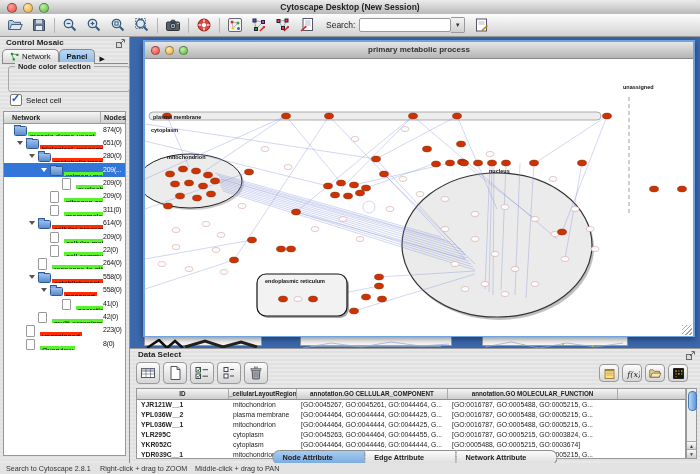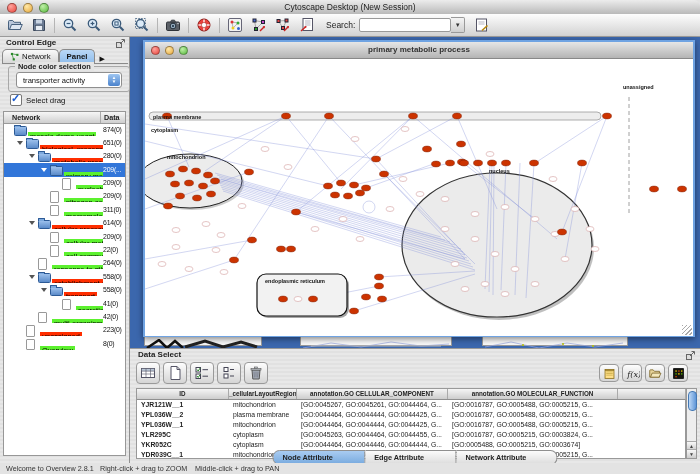--- a/index.html
+++ b/index.html
@@ -9,21 +9,21 @@
   
   #titlebar{position:absolute;left:0;top:0;width:700px;height:14px;
     background:linear-gradient(#ececec,#b9b9b9);border-bottom:1px solid #7d7d7d;
     border-radius:6px 6px 0 0;}
   .lights{position:absolute;left:7px;top:3px;display:flex;gap:6px;}
   .light{width:8px;height:8px;border-radius:50%;border:0.5px solid rgba(0,0,0,.35);}
   .l-red{background:radial-gradient(circle at 35% 30%,#ffa39d,#e8463c);}
   .l-yel{background:radial-gradient(circle at 35% 30%,#ffe9a8,#e8a83c);}
   .l-grn{background:radial-gradient(circle at 35% 30%,#c0f0a8,#57b93c);}
   #win-title{position:absolute;left:0;top:2px;width:100%;text-align:center;
-    font-size:8.5px;font-weight:normal;color:#222;}
+    font-size:8.5px;font-weight:bold;color:#222;}
   
   #toolbar{position:absolute;left:0;top:14px;width:700px;height:23px;
     background:linear-gradient(#fdfdfd,#d2d2d2);border-bottom:1px solid #9a9a9a;
     display:flex;align-items:center;padding-left:3px;box-sizing:border-box;}
   .tbtn{width:24px;height:20px;display:flex;align-items:center;justify-content:center;flex:0 0 auto;}
   .tsep{width:1px;height:15px;background:#b5b5b5;margin:0 3px;flex:0 0 auto;}
   #search-wrap{display:flex;align-items:center;margin-left:7px;}
   #search-label{font-size:8.5px;color:#222;margin-right:4px;}
   #search-input{width:84px;height:12px;border:1px solid #999;border-radius:2px;
     font-size:8px;padding:0 3px;background:#fff;}
@@ -464,21 +464,21 @@
         <text x="22" y="100" font-size="5.5" font-weight="bold" fill="#111" font-family="'Liberation Sans',sans-serif">mitochondrion</text>
         <text x="344" y="114" font-size="5.5" font-weight="bold" fill="#111" font-family="'Liberation Sans',sans-serif">nucleus</text>
         <text x="120" y="224" font-size="5.5" font-weight="bold" fill="#111" font-family="'Liberation Sans',sans-serif">endoplasmic reticulum</text>
         <text x="478" y="30" font-size="5.5" font-weight="bold" fill="#111" font-family="'Liberation Sans',sans-serif">unassigned</text>
       </svg>
     <div id="resize-grip"></div>
   </div>
 </div>
 
 <div id="control-panel">
-  <div class="panel-title">Control Edge</div>
+  <div class="panel-title">Control Mosaic</div>
   <svg class="float-ic" style="right:4px" viewBox="0 0 9 9">
       <rect x="0.5" y="3.5" width="5" height="5" fill="#ddd" stroke="#666"></rect>
       <path d="M4 5l4-4M8.5 3.5V0.5H5.5" stroke="#666" fill="none"></path>
     </svg>
   <div id="cp-tabs">
     <div class="cp-tab">
       <svg width="9" height="9" viewBox="0 0 10 10">
           <g stroke="#2a8a2a" stroke-width="0.8">
             <line x1="2" y1="2" x2="8" y2="3"></line>
             <line x1="2" y1="2" x2="4" y2="8"></line>
@@ -489,37 +489,30 @@
         </svg>
       <span>Network</span>
     </div>
     <div class="cp-tab act">
       <span>Panel</span>
     </div>
     <span class="tab-arrow">▶</span>
   </div>
   <div id="group-box">
     <span id="group-legend">Node color selection</span>
-    <div id="color-dropdown">
-      <span class="val">transporter activity</span>
-      <span class="combo-btn">
-          <span>▲</span>
-          <span>▼</span>
-        </span>
-    </div>
   </div>
   <div id="cb-row">
     <span class="cbox checked"></span>
-    <span id="cb-label">Select drag</span>
+    <span id="cb-label">Select cell</span>
   </div>
   <div id="tree-box">
     <div id="tree-head">
       <span class="hc" style="left:8px">Network</span>
       <span class="div"></span>
-      <span class="hc" style="left:100px">Data</span>
+      <span class="hc" style="left:100px">Nodes</span>
     </div>
     <div id="tree-rows">
         <div class="trow">
           <span class="fold" style="left: 10px;"></span>
           <span class="labw" style="left: 24px;"><span class="lab green">mosaic-demo-yeast</span></span>
           <span class="cnt">874(0)</span>
         </div>
         <div class="trow">
           <span class="tri" style="left: 13px;"></span>
           <span class="fold" style="left: 22px;"></span>
@@ -752,16 +745,16 @@
     <div class="scr-arrow" style="bottom:0">▼</div>
   </div>
   <div id="dp-tabs">
       <span class="seg act">Node Attribute Browser</span>
       <span class="seg">Edge Attribute Browser</span>
       <span class="seg">Network Attribute Browser</span>
     </div>
 </div>
 
 <div id="statusbar">
-  <span class="status-item" style="left:6px">Welcome to Overview 2.8.1</span>
+  <span class="status-item" style="left:6px">Search to Cytoscape 2.8.1</span>
   <span class="status-item" style="left:100px">Right-click + drag to ZOOM</span>
   <span class="status-item" style="left:195px">Middle-click + drag to PAN</span>
 </div>
 
 </body></html>

